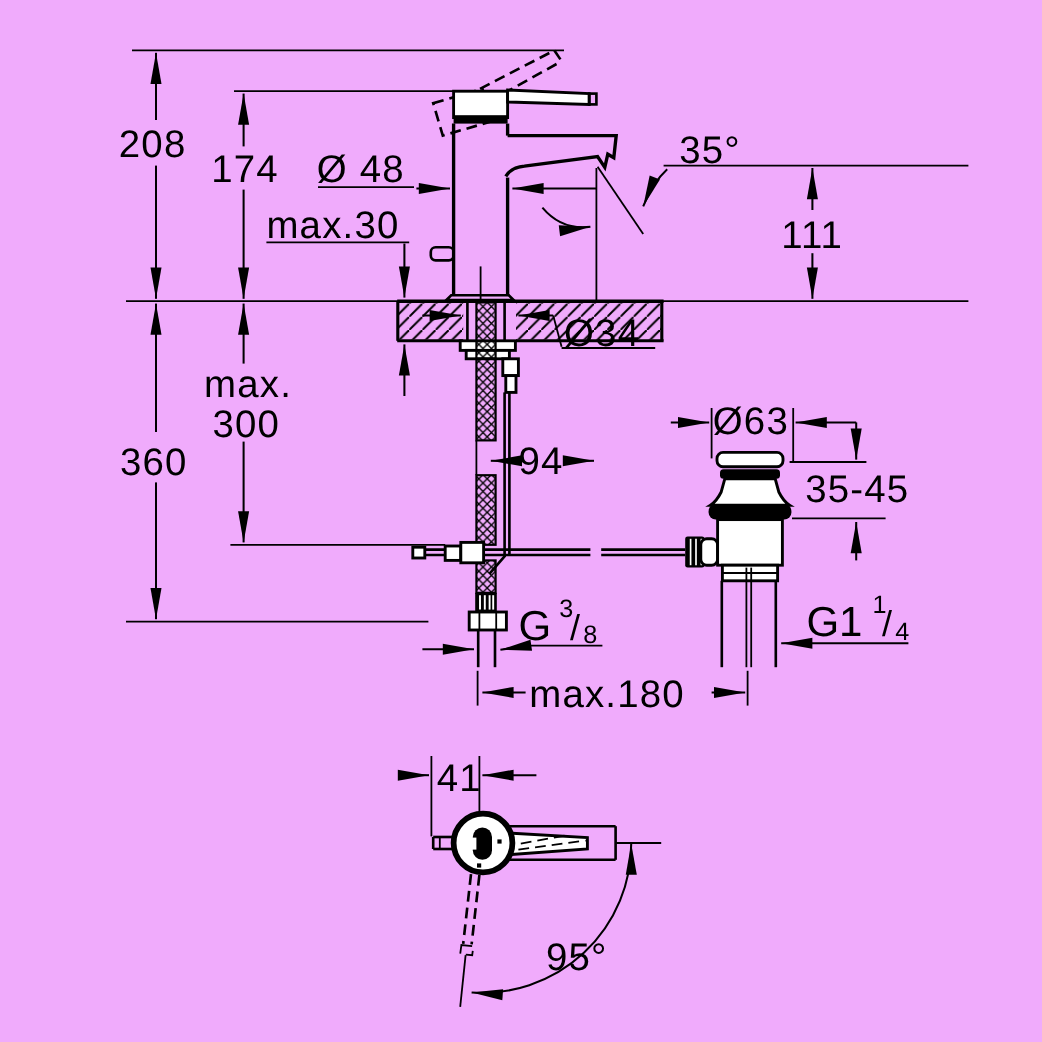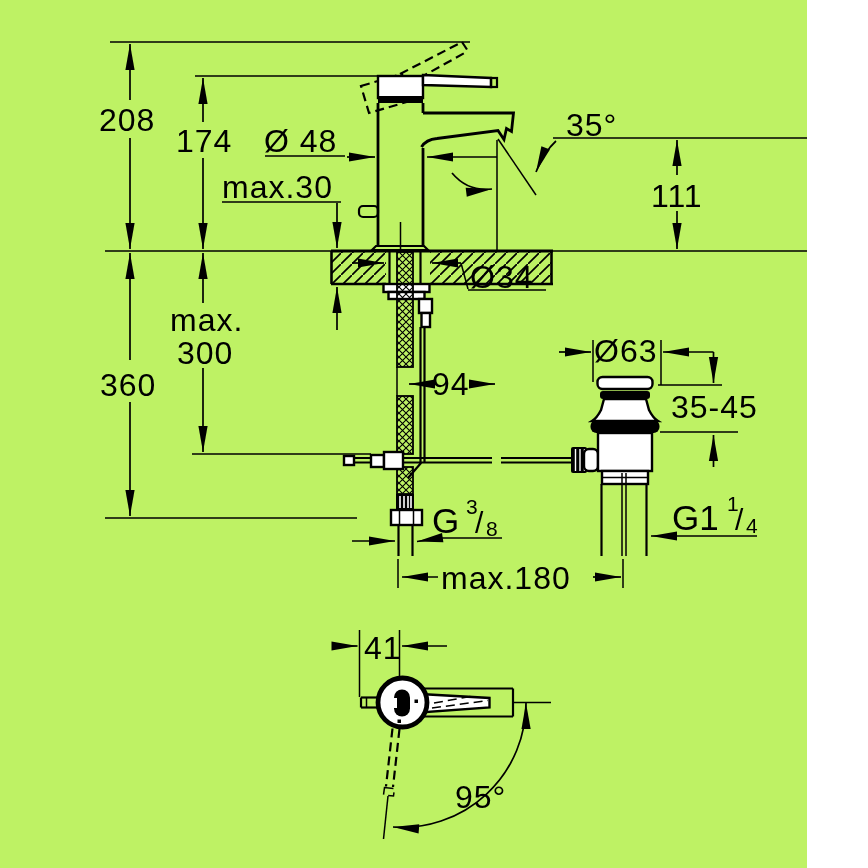--- a/index.html
+++ b/index.html
@@ -1,16 +1,16 @@
 <!DOCTYPE html>
 <html><head>
 <meta charset="utf-8">
 <style>
   html,body{margin:0;padding:0;background:#ffffff;}
-  .page{position:relative;width:807px;height:868px;background:#bef264;overflow:hidden;
+  .page{position:relative;width:868px;height:868px;background:#f0abfc;overflow:hidden;
         font-family:"Liberation Sans", sans-serif;}
   svg{position:absolute;left:0;top:0;}
   .obj{stroke:#000;stroke-width:2.8;fill:none;}
   .obj2{stroke:#000;stroke-width:2.2;fill:none;}
   .objf{stroke:#000;stroke-width:2.4;fill:#fff;}
   .thin{stroke:#000;stroke-width:1.5;fill:none;}
   .dim{stroke:#000;stroke-width:1.7;fill:none;}
   .dash{stroke-dasharray:9,5;}
   .t{font-family:"Liberation Sans", sans-serif;font-size:32px;fill:#000;letter-spacing:1px;}
   .tg{font-family:"Liberation Sans", sans-serif;font-size:35px;fill:#000;}

